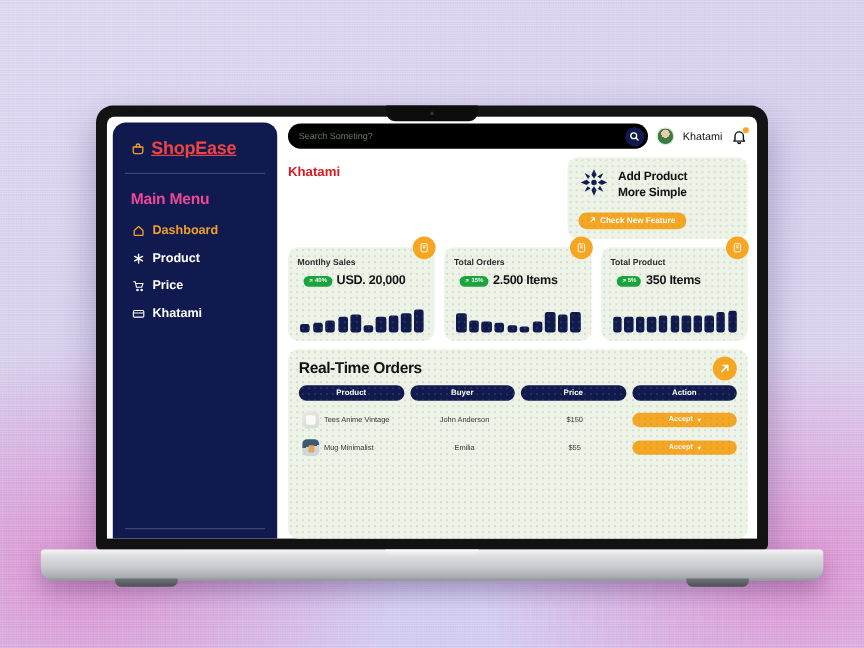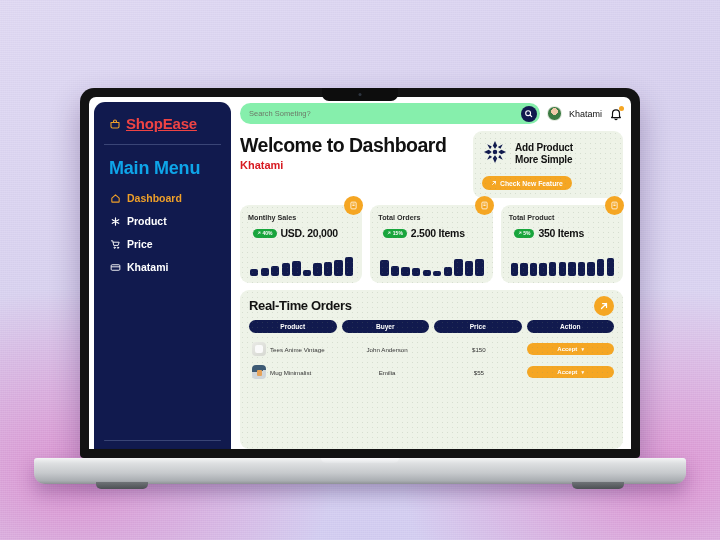--- a/index.html
+++ b/index.html
@@ -80,38 +80,38 @@
     background:#111a4e;
     border-radius:11px 11px 0 0;
     margin:5px 0 0 5px;
     padding:13px 0 0 0;
     display:flex; flex-direction:column;
     position:relative;
   }
   .brand { display:flex; align-items:center; gap:5px; padding:0 0 0 15px; }
   .brand-name { color:#ef4444; font-size:15px; font-weight:bold; letter-spacing:-.2px;text-decoration:underline; }
   .brand-divider { height:1px; background:#3a4576; margin:12px 10px 0 10px; }
-  .menu-title { color:#0ea5e9; font-size:18px; font-weight:bold; padding:13px 0 0 15px; letter-spacing:-.2px; }
+  .menu-title { color:#ec4899; font-size:13px; font-weight:bold; padding:13px 0 0 15px; letter-spacing:-.2px; }
   .nav { padding:13px 0 0 0; display:flex; flex-direction:column; gap:11px; }
   .nav-item {
     display:flex; align-items:center; gap:6px;
     padding:0 0 0 15px; color:#ffffff;
     font-size:10.5px; font-weight:bold; cursor:pointer;
   }
   .nav-item.active { color:#f0a028; }
   .nav-ico { width:12px; height:12px; display:flex; align-items:center; justify-content:center; flex:0 0 12px; }
   .bottom-divider { position:absolute; left:10px; right:10px; bottom:8px; height:1.5px; background:#3a4576; border-radius:2px; }
 
   
   #main { flex:1; padding:6px 8px 0 9px; display:flex; flex-direction:column; gap:7px; min-width:0; }
 
   
   .topbar { display:flex; align-items:center; gap:7px; }
   .search {
-    flex:1; height:21px; background:#86efac; border-radius:11px;
+    flex:1; height:21px; background:#000000; border-radius:11px;
     display:flex; align-items:center; padding:0 9px; position:relative;
   }
   .search .ph { font-size:7.5px; color:#6c7a68; }
   .search-btn {
     position:absolute; right:3px; top:50%; transform:translateY(-50%);
     width:16px; height:16px; border-radius:50%; background:#111a4e;
     display:flex; align-items:center; justify-content:center; cursor:pointer;
   }
   .avatar {
     width:15px; height:15px; border-radius:50%;
@@ -298,21 +298,20 @@
               <svg width="14" height="14" viewBox="0 0 24 24" fill="none" stroke="#111" stroke-width="2" stroke-linecap="round" stroke-linejoin="round">
                 <path d="M6 16V11a6 6 0 1 1 12 0v5l1.6 2.2H4.4z"></path>
                   <path d="M10.2 20.4a2 2 0 0 0 3.6 0"></path>
               </svg>
               <span class="bell-dot"></span>
             </div>
           </div>
 
           <div class="hero">
             <div class="hero-left">
-              <div class="welcome">Welcome  to Dashboard</div>
               <div class="sub-name">Khatami</div>
             </div>
 
             <div class="promo">
               <div class="dotted"></div>
               <div class="promo-row">
                 <span>
                   <svg width="26" height="26" viewBox="0 0 24 24" fill="#111a4e">
                     <circle cx="12" cy="12" r="2.1"></circle>
                     <path d="M12 1.8 14 6.2 12 9 10 6.2z"></path>

